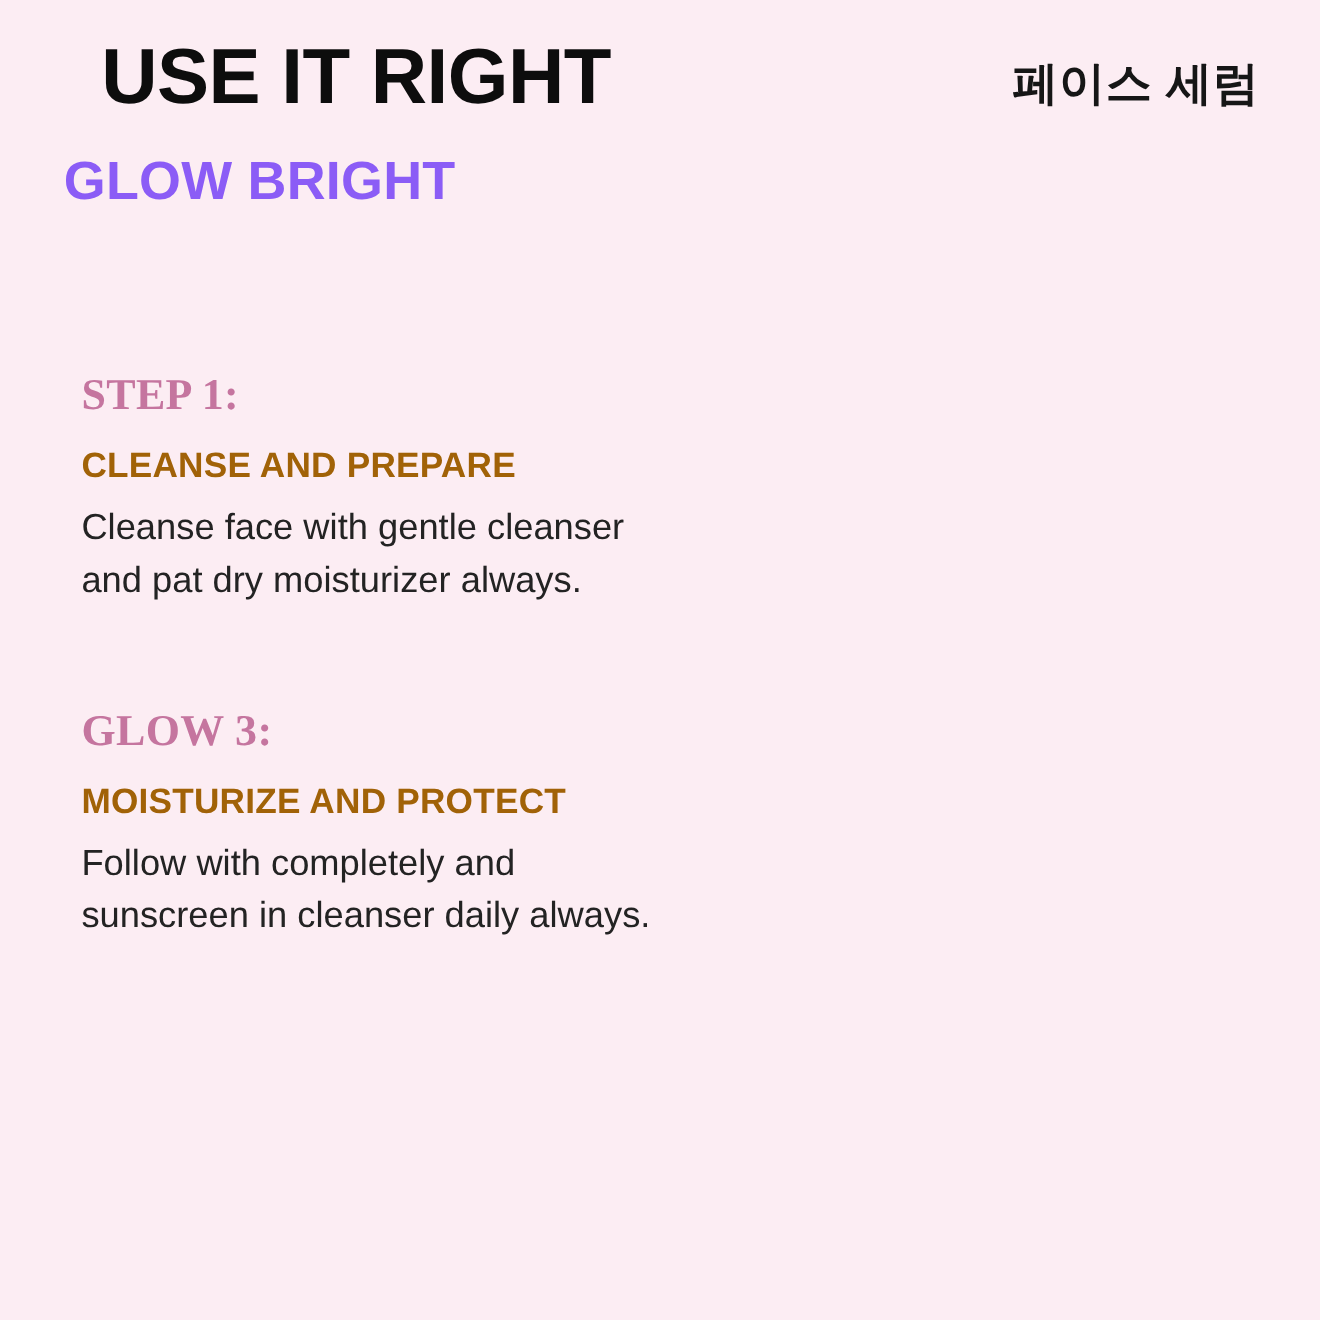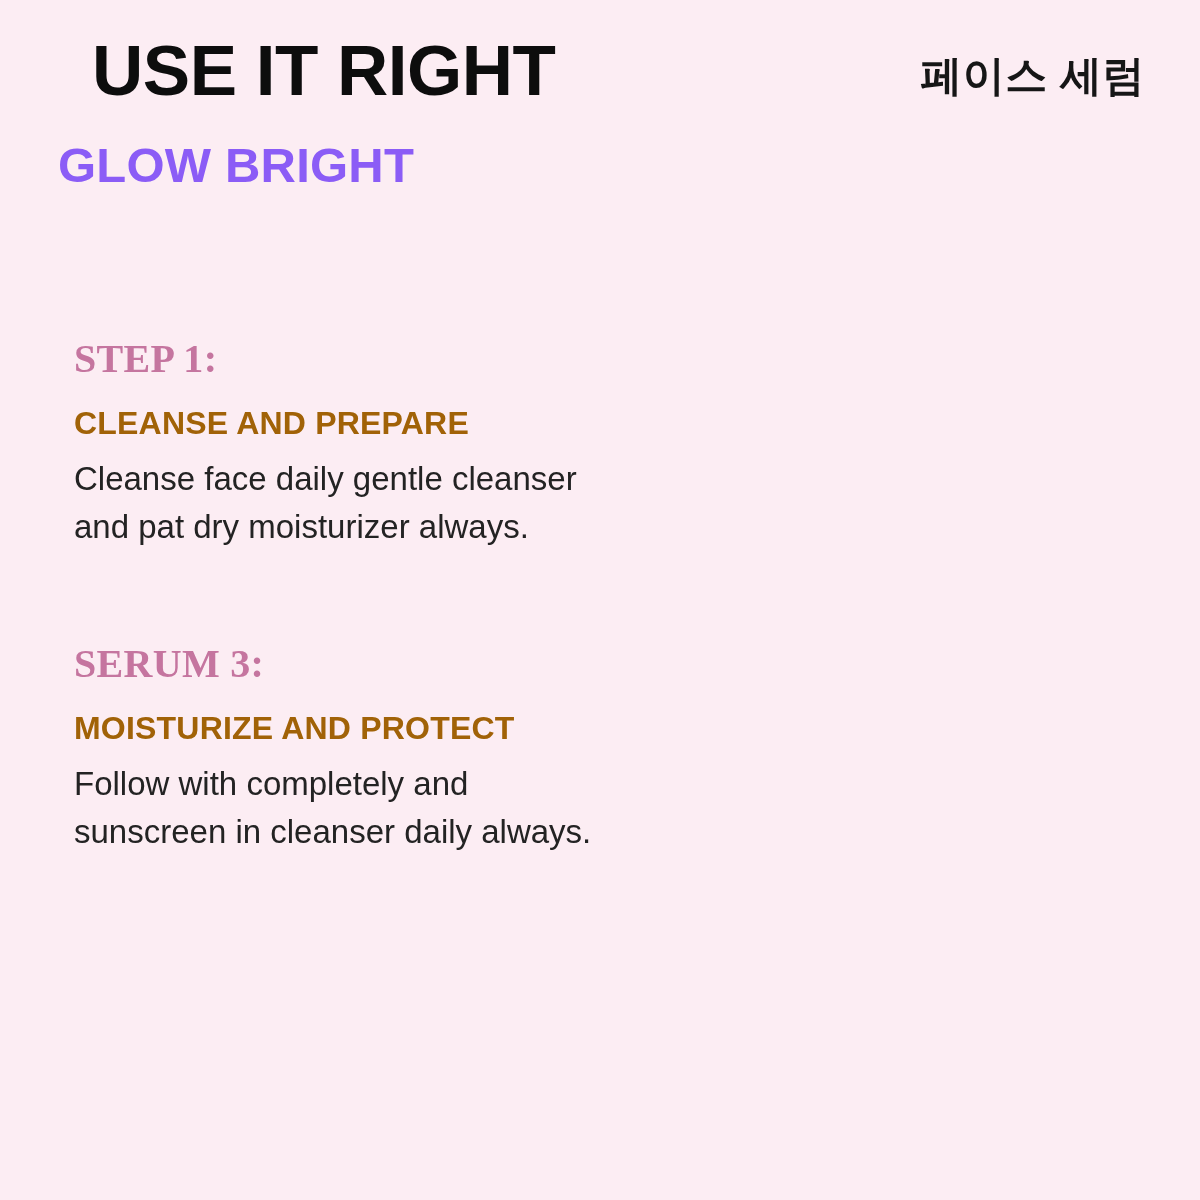--- a/index.html
+++ b/index.html
@@ -134,28 +134,28 @@
   </div>
 
   <h2 class="sub-title">GLOW BRIGHT</h2>
 
   <div class="steps">
 
     <div class="step-block">
       <div class="step-label">STEP 1:</div>
       <div class="step-title">CLEANSE AND PREPARE</div>
       <p class="step-desc">
-        <span class="line">Cleanse face daily gentle cleanser</span>
+        <span class="line">Cleanse face with gentle cleanser</span>
         <span class="line">and pat dry moisturizer always.</span>
       </p>
     </div>
 
 
     <div class="step-block">
-      <div class="step-label">SERUM 3:</div>
+      <div class="step-label">GLOW 3:</div>
       <div class="step-title">MOISTURIZE AND PROTECT</div>
       <p class="step-desc">
         <span class="line">Follow with completely and</span>
         <span class="line">sunscreen in cleanser daily always.</span>
       </p>
     </div>
 
   </div>
 
 </div>

